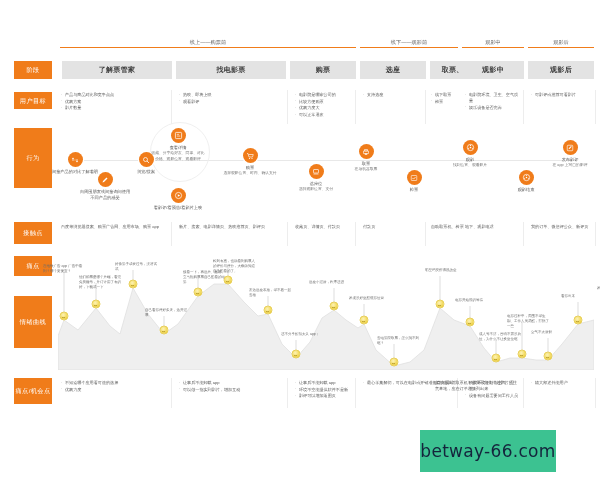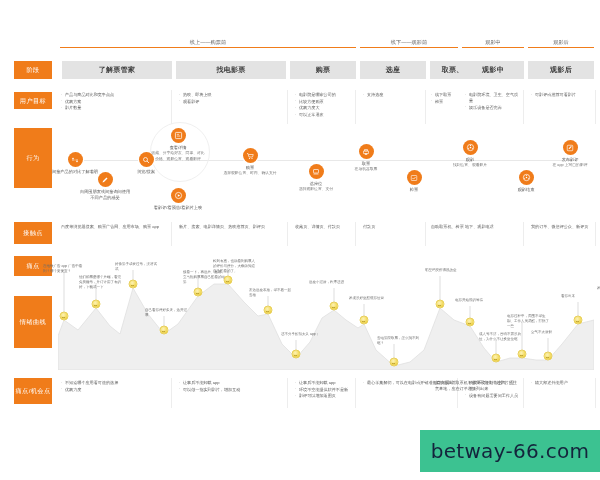--- a/index.html
+++ b/index.html
@@ -178,27 +178,27 @@
     color: #6b6b6b;
     width: 42px;
     transform: translateX(-50%);
     text-align: left;
   }
 
   
   #watermark {
     position: absolute;
     left: 420px; top: 430px;
-    width: 180px; height: 42px;
+    width: 136px; height: 42px;
     background: #3cc291;
     display: flex;
     align-items: center;
     justify-content: center;
     font-family: "DejaVu Sans", sans-serif;
-    font-size: 20px;
+    font-size: 17px;
     color: #14243c;
     letter-spacing: .3px;
   }
 </style>
 </head>
 <body>
 
 <div id="canvas">
 
   <div class="row-label" style="top:61px;height:18px;">

